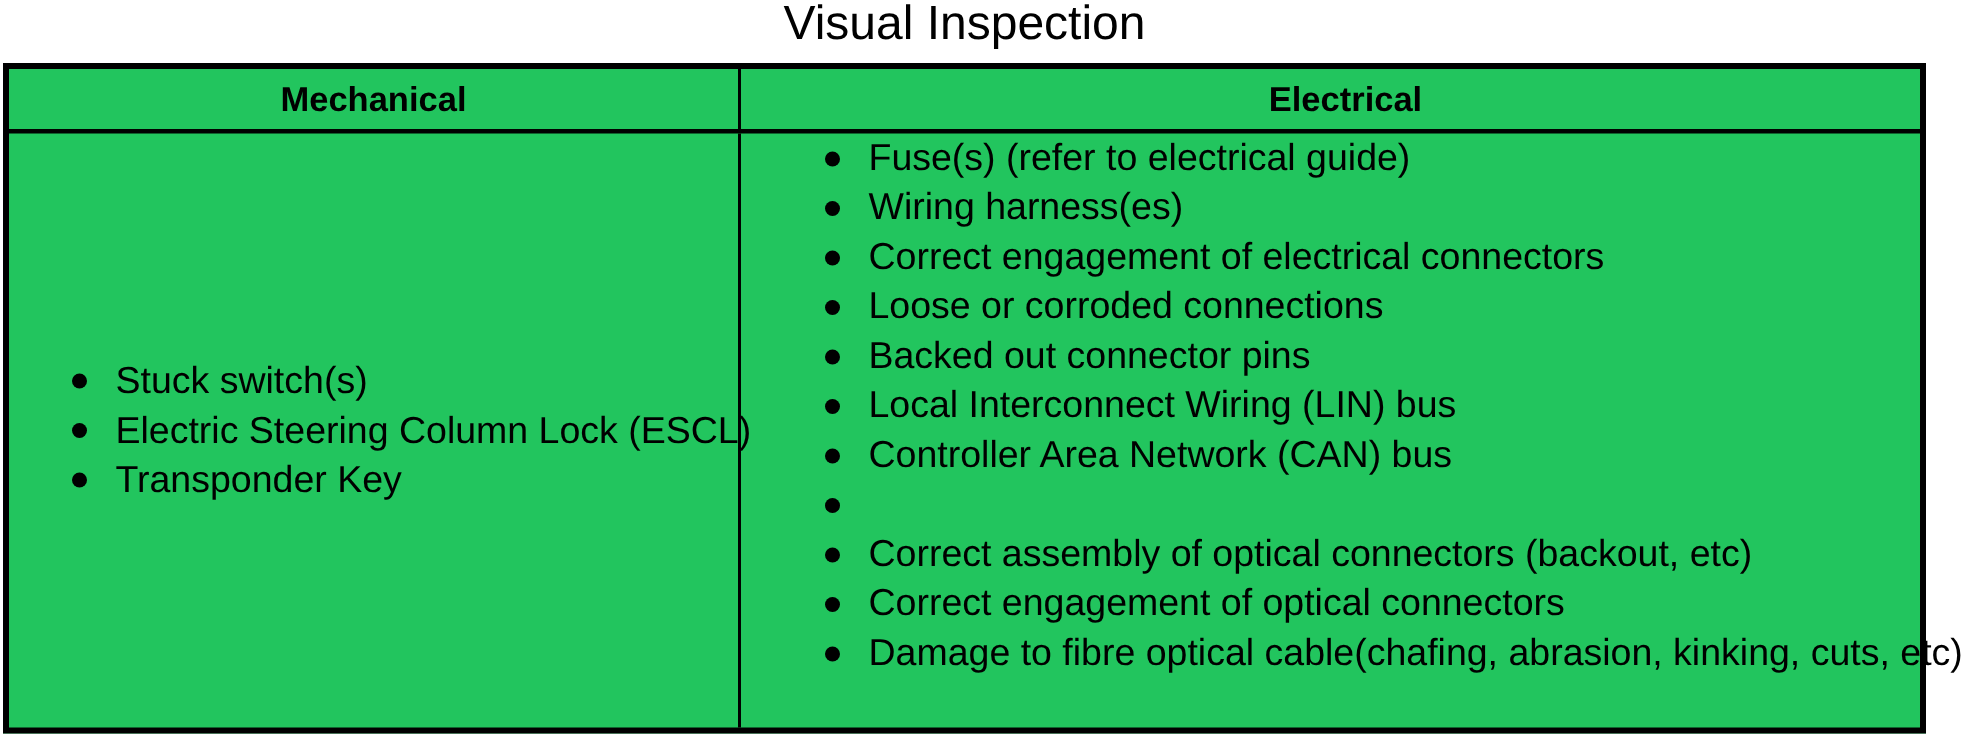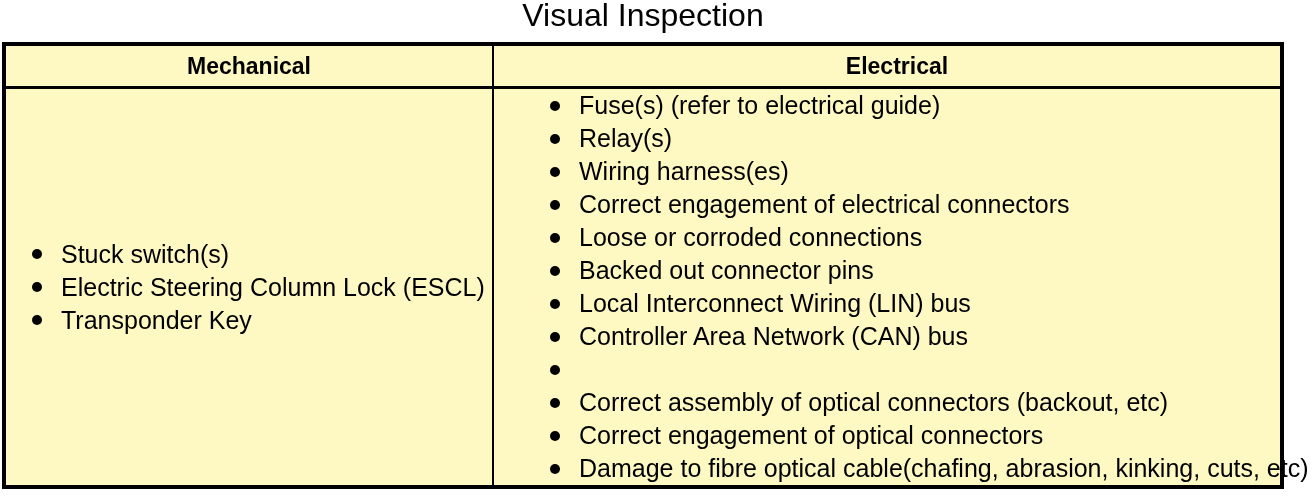--- a/index.html
+++ b/index.html
@@ -30,21 +30,21 @@
   .vi-table {
     position: absolute;
     top: 42px;
     left: 2px;
     width: 1282px;
     height: 447px;
     box-sizing: border-box;
     border: 4px solid #000000;
     display: flex;
     flex-direction: column;
-    background: #fef9c3;
+    background: #22c55e;
   }
   .header-row {
     flex: 0 0 auto;
     height: 40px;
     display: flex;
     border-bottom: 3px solid #000000;
   }
   .body-row {
     flex: 1 1 auto;
     min-height: 0;
@@ -76,21 +76,21 @@
     align-items: center; 
   }
   .body-cell.right {
     padding-top: 0px;
   }
   ul.bullet-list {
     list-style: none;
     margin: 0;
     padding: 0;
   }
-  .left ul.bullet-list  { padding-left: 26px; }
+  .left ul.bullet-list  { padding-left: 42px; }
   .right ul.bullet-list { padding-left: 36px; }
   li.bullet-item {
     display: flex;
     align-items: center;
     height: 33px;
     font-size: 25px;
     line-height: 33px;
     white-space: nowrap;
   }
   .bullet {
@@ -142,24 +142,20 @@
       </div>
 
       <div class="cell right body-cell">
         <ul class="bullet-list">
 
             <li class="bullet-item">
               <span class="bullet"></span>
               <span class="item-text">Fuse(s) (refer to electrical guide)</span>
             </li>
 
-            <li class="bullet-item">
-              <span class="bullet"></span>
-              <span class="item-text">Relay(s)</span>
-            </li>
 
             <li class="bullet-item">
               <span class="bullet"></span>
               <span class="item-text">Wiring harness(es)</span>
             </li>
 
             <li class="bullet-item">
               <span class="bullet"></span>
               <span class="item-text">Correct engagement of electrical connectors</span>
             </li>

